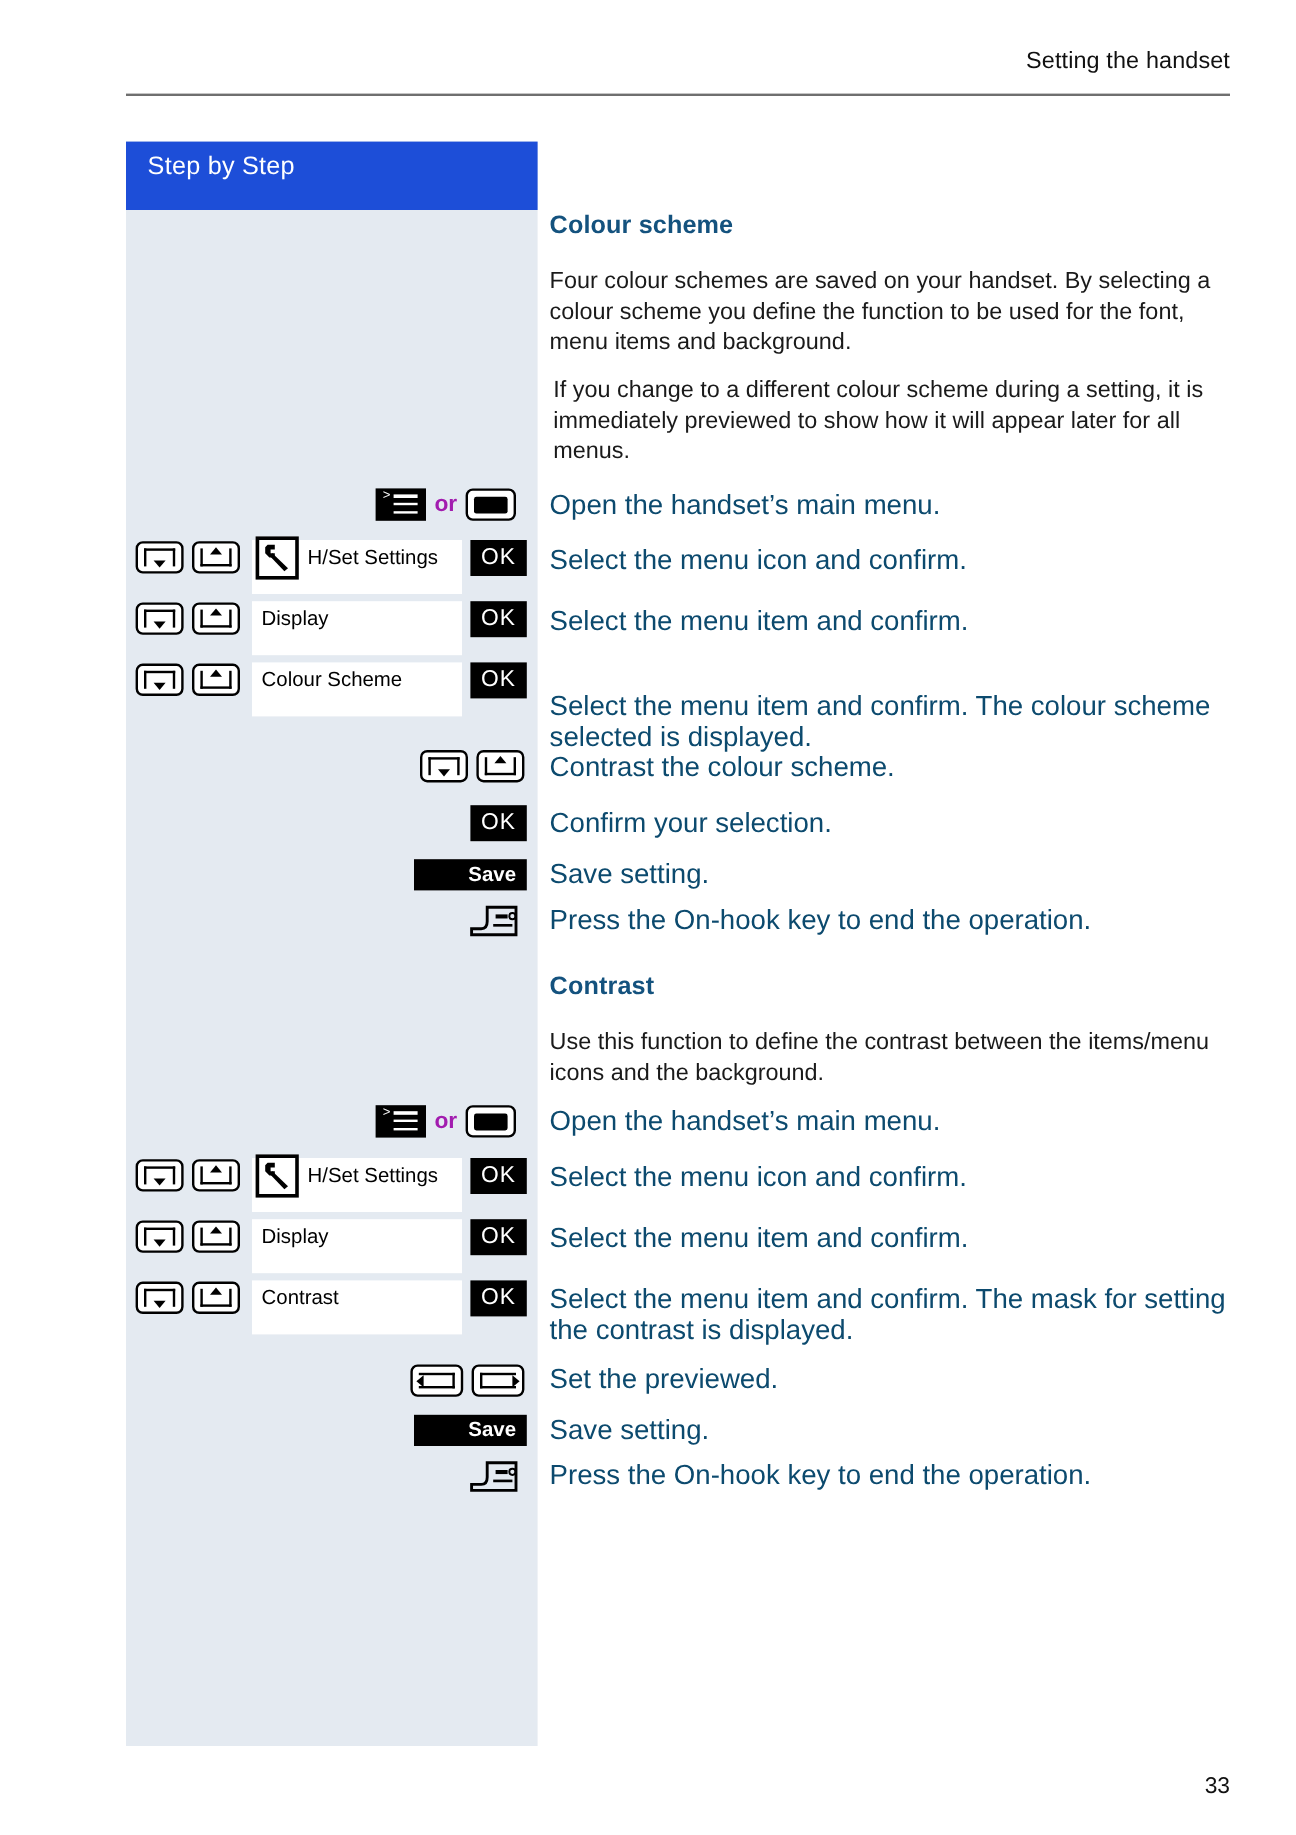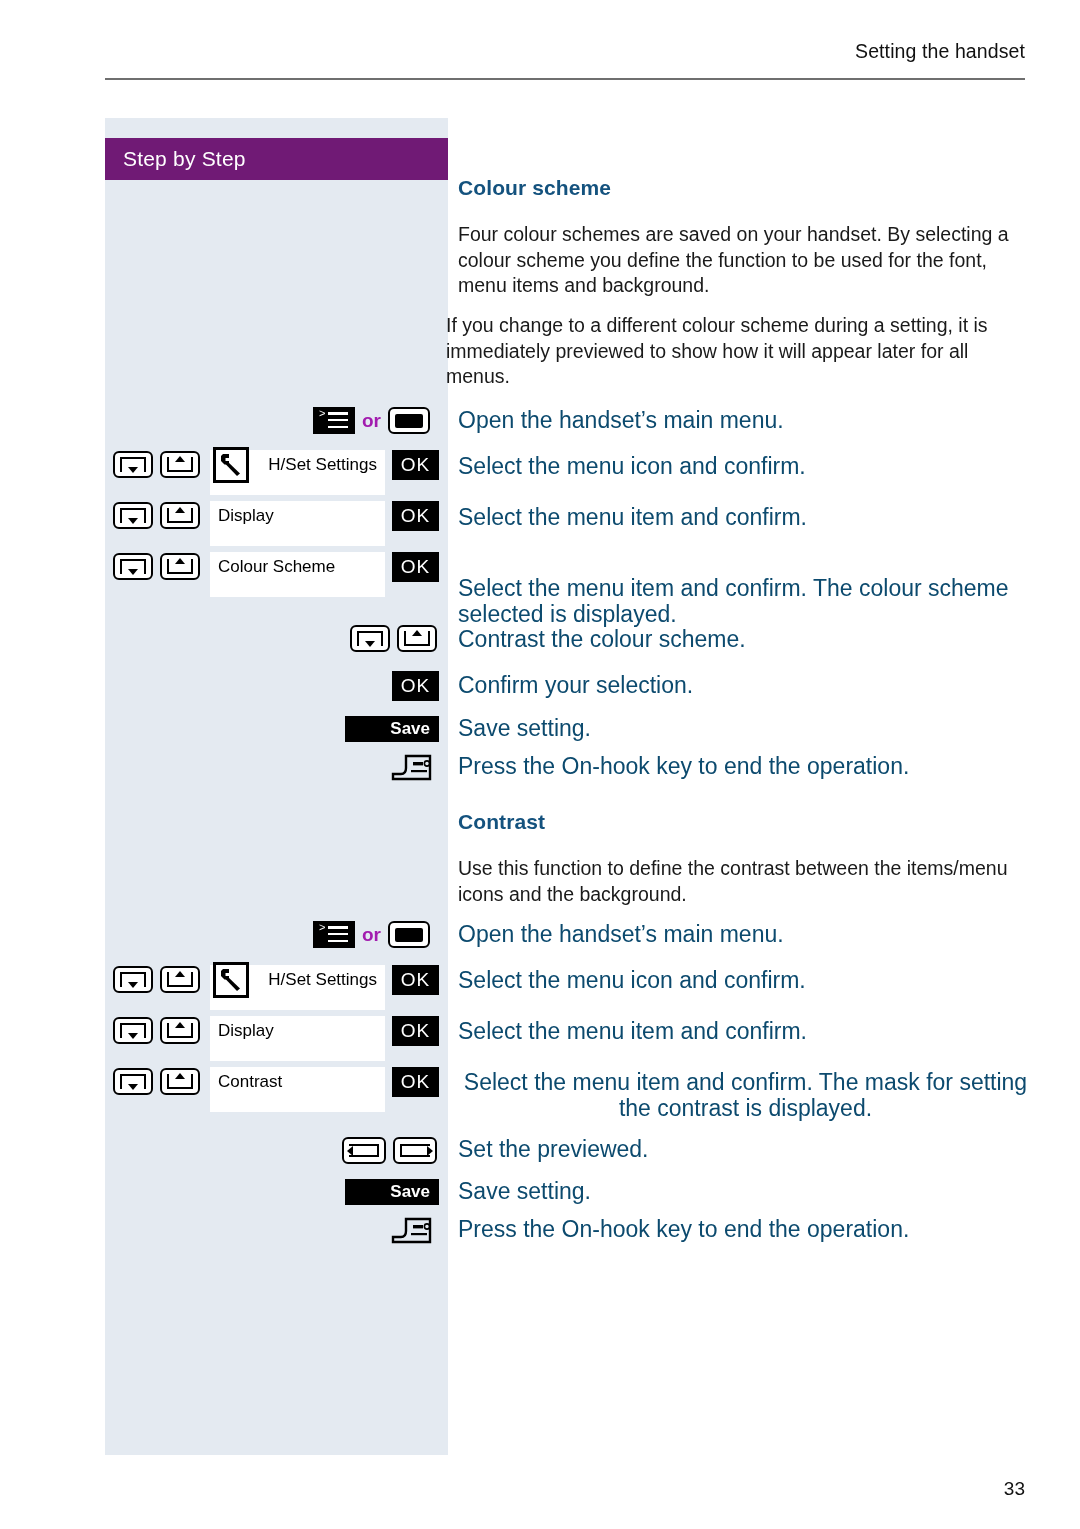--- a/index.html
+++ b/index.html
@@ -45,23 +45,22 @@
     top: 118px;
     width: 343px;
     height: 1337px;
     background: #e4eaf1;
   }
   #sidebar-banner {
     position: absolute;
     left: 105px;
     top: 118px;
     width: 343px;
-    height: 42px;
-    background: #701a75;
-    margin-top: 20px;
+    height: 57px;
+    background: #1d4ed8;
   }
   #sidebar-banner .banner-text {
     position: absolute;
     left: 18px;
     top: 9px;
     color: #ffffff;
     font-size: 21px;
     letter-spacing: .2px;
   }
   .section-title {
@@ -228,21 +227,21 @@
     height: 45px;
   }
   .menu-row .label {
     position: absolute;
     top: 5px;
     font-size: 17px;
     color: #000;
     white-space: nowrap;
   }
   .menu-row .label.left  { left: 8px; }
-  .menu-row .label.right { right: 8px; text-align: center; }
+  .menu-row .label.right { right: 20px; text-align: center; }
 
   
   .wrench-tile {
     position: absolute;
     left: 3px;
     top: -3px;
     width: 36px;
     height: 36px;
     background: #fff;
     border: 3.5px solid #000;
@@ -307,21 +306,21 @@
 <div id="sidebar-banner">
   <span class="banner-text">Step by Step</span>
 </div>
 
 <div style="position:absolute; left:458px; top:176px;">
   <span class="section-title">Colour scheme</span>
 </div>
 
 <div class="para" style="position:absolute; left:458px; top:222px; width:572px;">Four colour schemes are saved on your handset. By selecting a colour scheme you define the function to be used for the font, menu items and background.</div>
 
-<div class="para" style="position:absolute; left:446px; top:313px; width:572px;">If you change to a different colour scheme during a setting, it is immediately previewed to show how it will appear later for all menus.</div>
+<div class="para" style="position:absolute; left:461px; top:313px; width:572px;">If you change to a different colour scheme during a setting, it is immediately previewed to show how it will appear later for all menus.</div>
 
 <div class="icon-wrap" style="left:313px; top:407px;">
   <div style="display:flex; align-items:center; gap:7px;">
     <div class="menu-icon">
       <span class="gt">&gt;</span>
       <span class="bars">
           <i></i>
           <i></i>
           <i></i>
         </span>
@@ -499,21 +498,21 @@
 <div class="icon-wrap" style="left:160px; top:1068px;">
   <div class="nav-key up">
       <span class="inner"></span>
       <span class="tri"></span>
     </div>
 </div>
 <div class="menu-row" style="left:210px; top:1067px; width:175px;">
   <span class="label left">Contrast</span>
 </div>
 <div class="ok-btn" style="left:392px; top:1067px;">OK</div>
-<div class="instr" style="top:1070px; width:575px;text-align:center;">Select the menu item and confirm. The mask for setting the contrast is displayed.</div>
+<div class="instr" style="top:1070px; width:575px;">Select the menu item and confirm. The mask for setting the contrast is displayed.</div>
 
 <div class="icon-wrap" style="left:342px; top:1137px;">
   <div class="lr-key left">
       <span class="inner"></span>
       <span class="tri"></span>
     </div>
 </div>
 <div class="icon-wrap" style="left:393px; top:1137px;">
   <div class="lr-key right">
       <span class="inner"></span>

